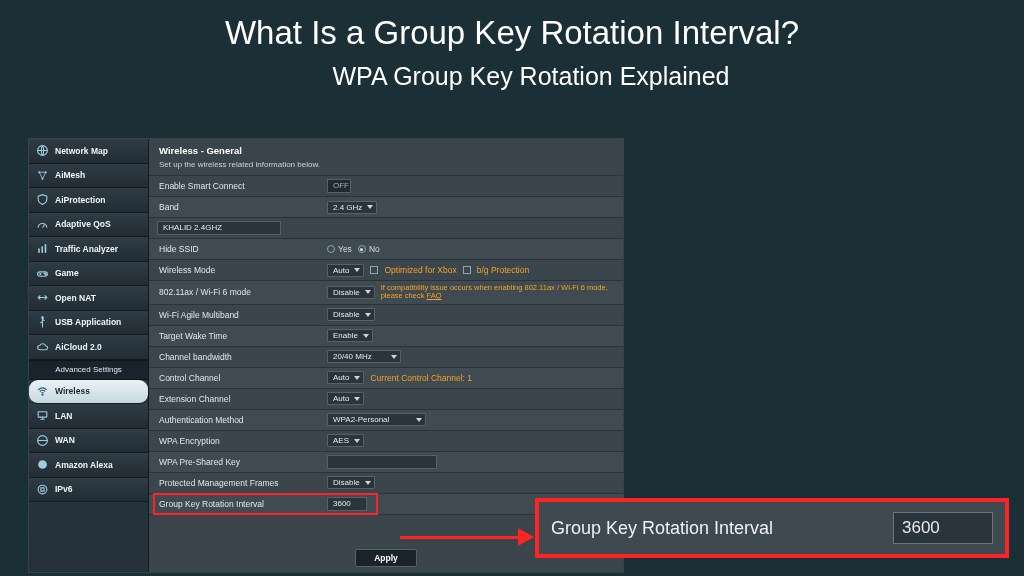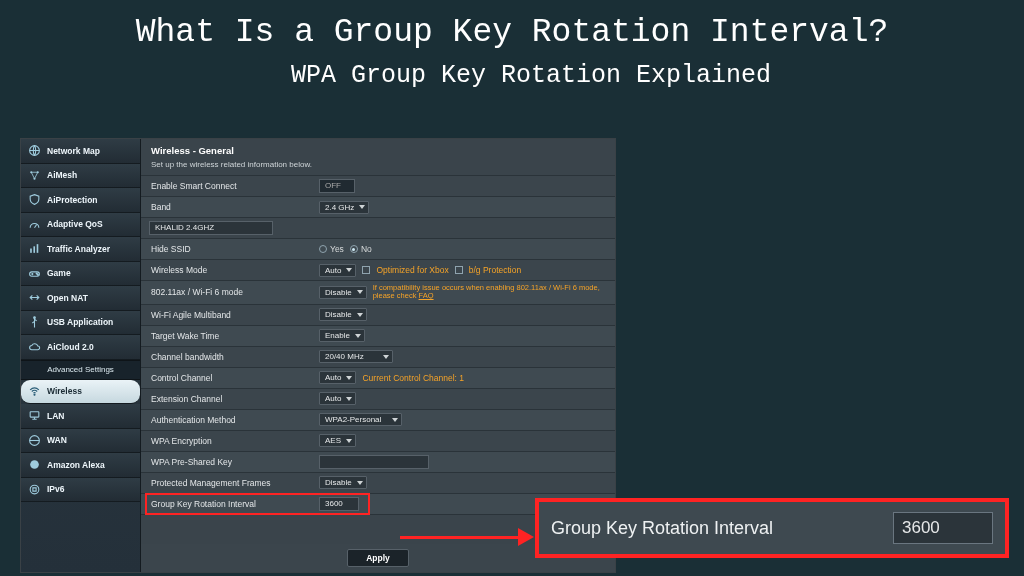--- a/index.html
+++ b/index.html
@@ -4,27 +4,27 @@
 <style>
   * { box-sizing: border-box; margin: 0; padding: 0; }
   body {
     width: 1024px; height: 576px;
     background: #1a2f36;
     font-family: Arial, sans-serif;
     color: #e5e5e5;
     overflow: hidden;
     position: relative;
   }
-  .titles { text-align: center; padding: 14px 0 8px 0; font-family: Liberation Mono, monospace; }
+  .titles { text-align: center; padding: 14px 0 8px 0; }
   .title { font-size: 33px; font-weight: 400; color: #fff; }
   .subtitle { font-size: 25px; font-weight: 400; color: #fff; margin-top: 10px; margin-left: 38px; }
 
   .router-ui {
     position: absolute;
-    left: 20px; top: 138px;
+    left: 28px; top: 138px;
     width: 596px; height: 435px;
     background: #2b3238;
     font-size: 8.5px;
     display: flex;
     border: 1px solid #3a4146;
   }
 
   
   .sidebar {
     width: 120px;
@@ -100,21 +100,21 @@
   .fake-select::after{
     content:""; position:absolute; right:3px; top:50%;
     width:0;height:0;border-left:3px solid transparent;border-right:3px solid transparent;
     border-top:4px solid #cfd4d6; transform:translateY(-50%);
   }
   .fake-input {
     background:#2b343a; border:1px solid #576169;
     padding:1px 5px; font-size:8px; color:#e6e8e9;
     width:124px; height:14px;
   }
-  .fake-input.toggle { width:36px; text-align:left; color:#aaa; background:#202a31; }
+  .fake-input.toggle { width:24px; text-align:left; color:#aaa; background:#202a31; }
   .radio { display:inline-flex; align-items:center; gap:3px; }
   .radio .dot { width:8px; height:8px; border-radius:50%; border:1px solid #8fa3ae; display:inline-block; position:relative;}
   .radio.checked .dot::after{ content:""; position:absolute; inset:1.5px; background:#cfeaf4; border-radius:50%;}
   .cbox { width:8px; height:8px; border:1px solid #8fa3ae; display:inline-block; }
   .orange { color:#f5a328; }
   .orange a { color:#f5a328; text-decoration:underline; cursor:pointer; }
 
   .gkri-row { position:relative; }
   .red-box-small {
     position:absolute; left:4px; right:245px; top:-1px; bottom:-1px;
@@ -391,21 +391,21 @@
       <div class="row">
         <div class="row-label">Extension Channel</div>
         <div class="row-ctrl">
             <span class="fake-select">Auto</span>
           </div>
       </div>
 
       <div class="row">
         <div class="row-label">Authentication Method</div>
         <div class="row-ctrl">
-            <span class="fake-select" style="padding-right:20px">WPA2-Personal</span>
+            <span class="fake-select" style="padding-right:36px">WPA2-Personal</span>
           </div>
       </div>
 
       <div class="row">
         <div class="row-label">WPA Encryption</div>
         <div class="row-ctrl">
             <span class="fake-select">AES</span>
           </div>
       </div>
 

